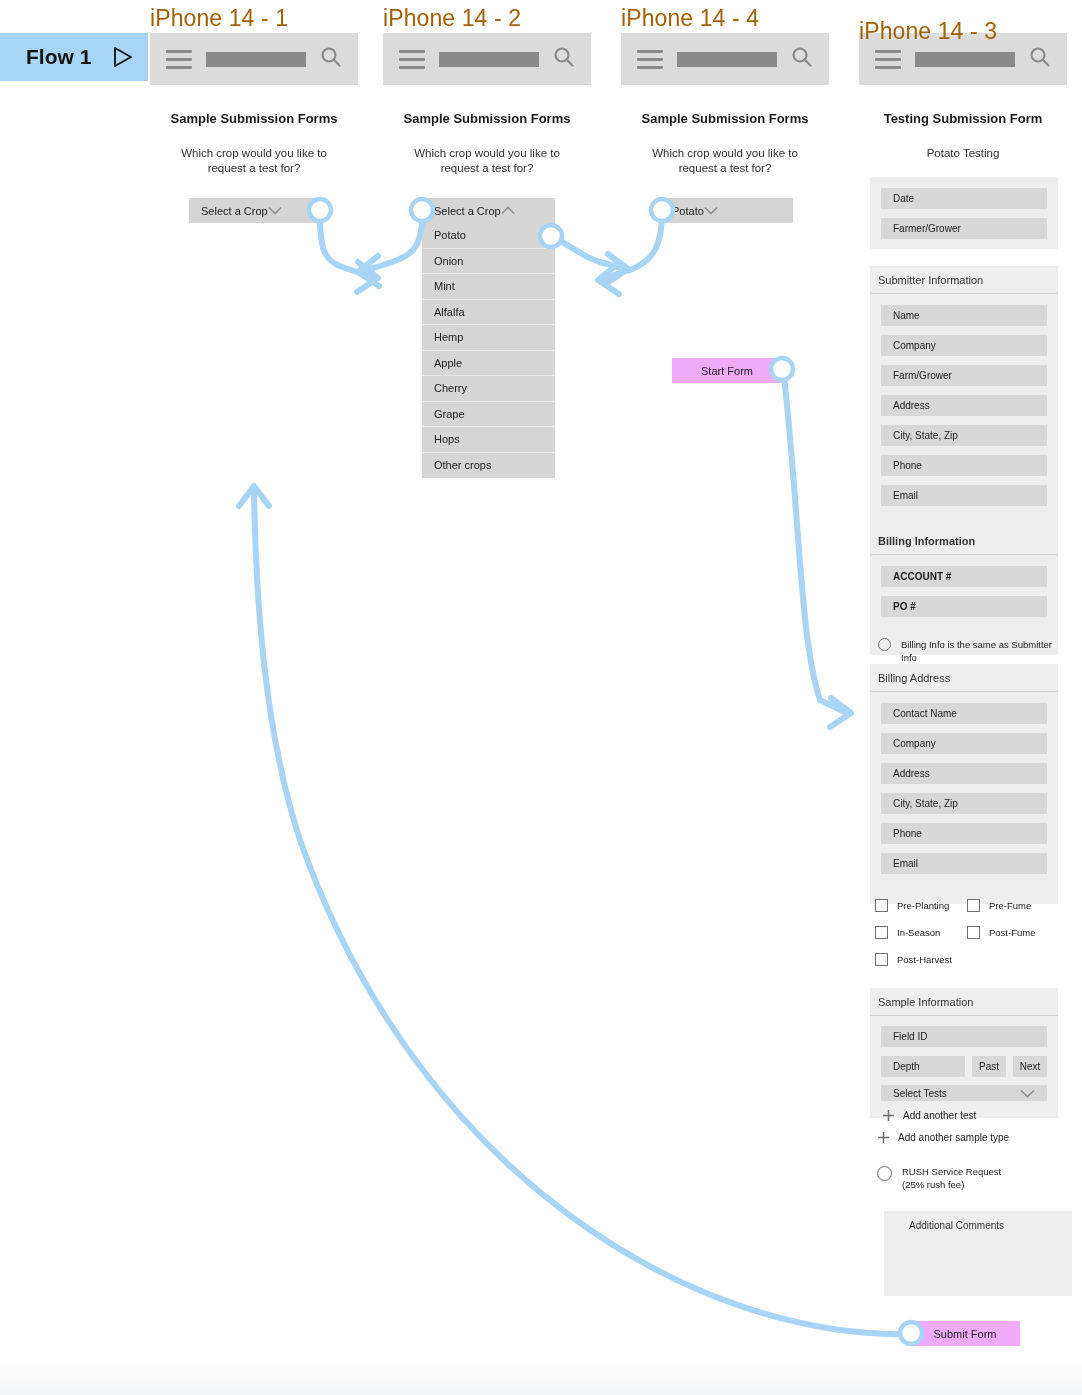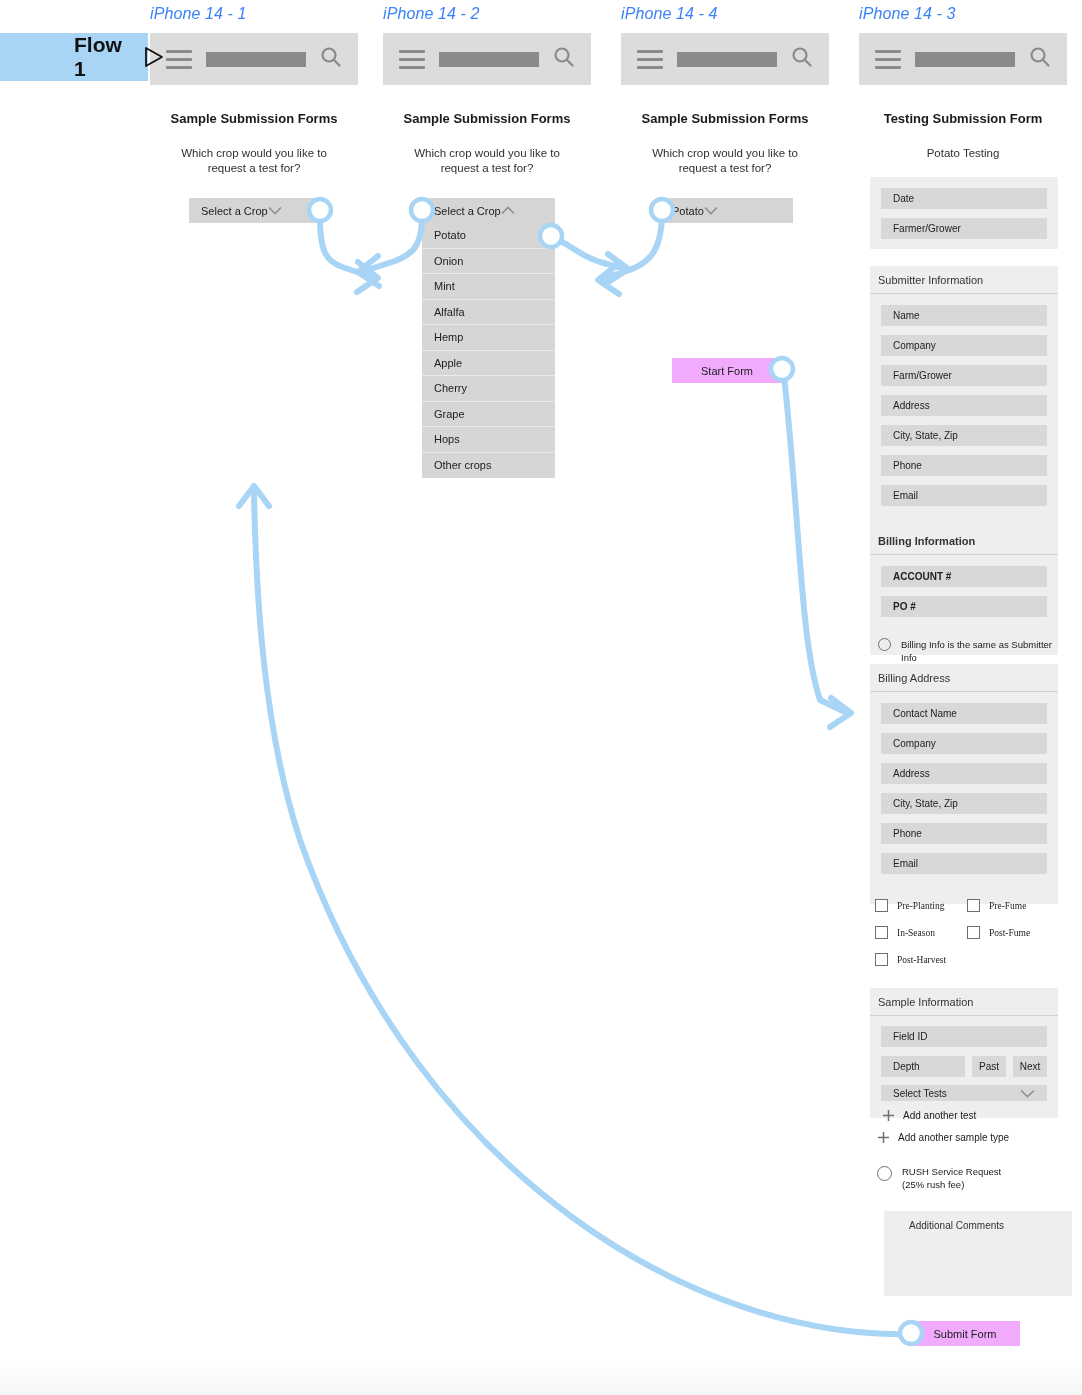--- a/index.html
+++ b/index.html
@@ -16,37 +16,36 @@
   
   .bottom-fade{
     position:absolute;left:0;right:0;bottom:0;height:34px;
     background:linear-gradient(to bottom,#ffffff 0%,#fbfbfc 40%,#f4f5f6 100%);
     z-index:1;
   }
 
   
   .frame-label{
     position:absolute;
-    font-size:16px;
-    color:#3b82f6;
+    font-size:23px;
+    color:#a16207;
     letter-spacing:.1px;
     white-space:nowrap;
     z-index:3;
-    font-style:italic;
   }
 
   
   .flow-badge{
     position:absolute;left:0;top:33px;width:148px;height:48px;
     background:#a8d4f5;
     display:flex;align-items:center;gap:22px;
     padding-left:26px;box-sizing:border-box;
     z-index:4;
   }
-  .flow-badge .flow-text{font-size:21px;font-weight:bold;color:#111;margin-left:48px;}
+  .flow-badge .flow-text{font-size:21px;font-weight:bold;color:#111;}
   .play-tri{display:block;}
 
   
   .frame{position:absolute;z-index:2;}
   .navbar{
     position:absolute;left:0;top:0;height:52px;
     background:#dcdcdc;
     display:flex;align-items:center;box-sizing:border-box;
     padding:0 16px;
   }
@@ -124,21 +123,21 @@
 
   .radio-row{
     position:absolute;display:flex;align-items:flex-start;gap:10px;
     font-size:9.5px;color:#222;line-height:13px;
   }
   .radio{
     width:13px;height:13px;border:1.6px solid #6f6f6f;border-radius:50%;
     flex:none;box-sizing:border-box;
   }
   .cb-grid{position:absolute;display:grid;}
-  .cb-item{display:flex;align-items:center;gap:9px;font-size:9.5px;color:#222;font-family:Liberation Serif, serif;}
+  .cb-item{display:flex;align-items:center;gap:9px;font-size:9.5px;color:#222;}
   .cb{
     width:13px;height:13px;border:1.6px solid #6f6f6f;flex:none;box-sizing:border-box;
     background:#fff;
   }
 
   .comments{
     position:absolute;background:#eeeeee;box-sizing:border-box;
     font-size:10px;color:#333;padding:9px 0 0 8px;
   }
 
@@ -147,21 +146,21 @@
   .anode{fill:#ffffff;stroke:#a8d4f5;stroke-width:4.5;}
 </style>
 </head>
 <body>
 
 <div id="canvas">
 
   <div class="frame-label" style="left:150px;top:5px;">iPhone 14 - 1</div>
   <div class="frame-label" style="left:383px;top:5px;">iPhone 14 - 2</div>
   <div class="frame-label" style="left:621px;top:5px;">iPhone 14 - 4</div>
-  <div class="frame-label" style="left:859px;top:5px;">iPhone 14 - 3</div>
+  <div class="frame-label" style="left:859px;top:18px;">iPhone 14 - 3</div>
 
   <div class="flow-badge">
     <span class="flow-text">Flow 1</span>
     <span>
       <svg class="play-tri" width="20" height="22" viewBox="0 0 20 22">
         <polygon points="2,2 18,11 2,20" fill="none" stroke="#111" stroke-width="1.8" stroke-linejoin="round"></polygon>
       </svg>
     </span>
   </div>
 

